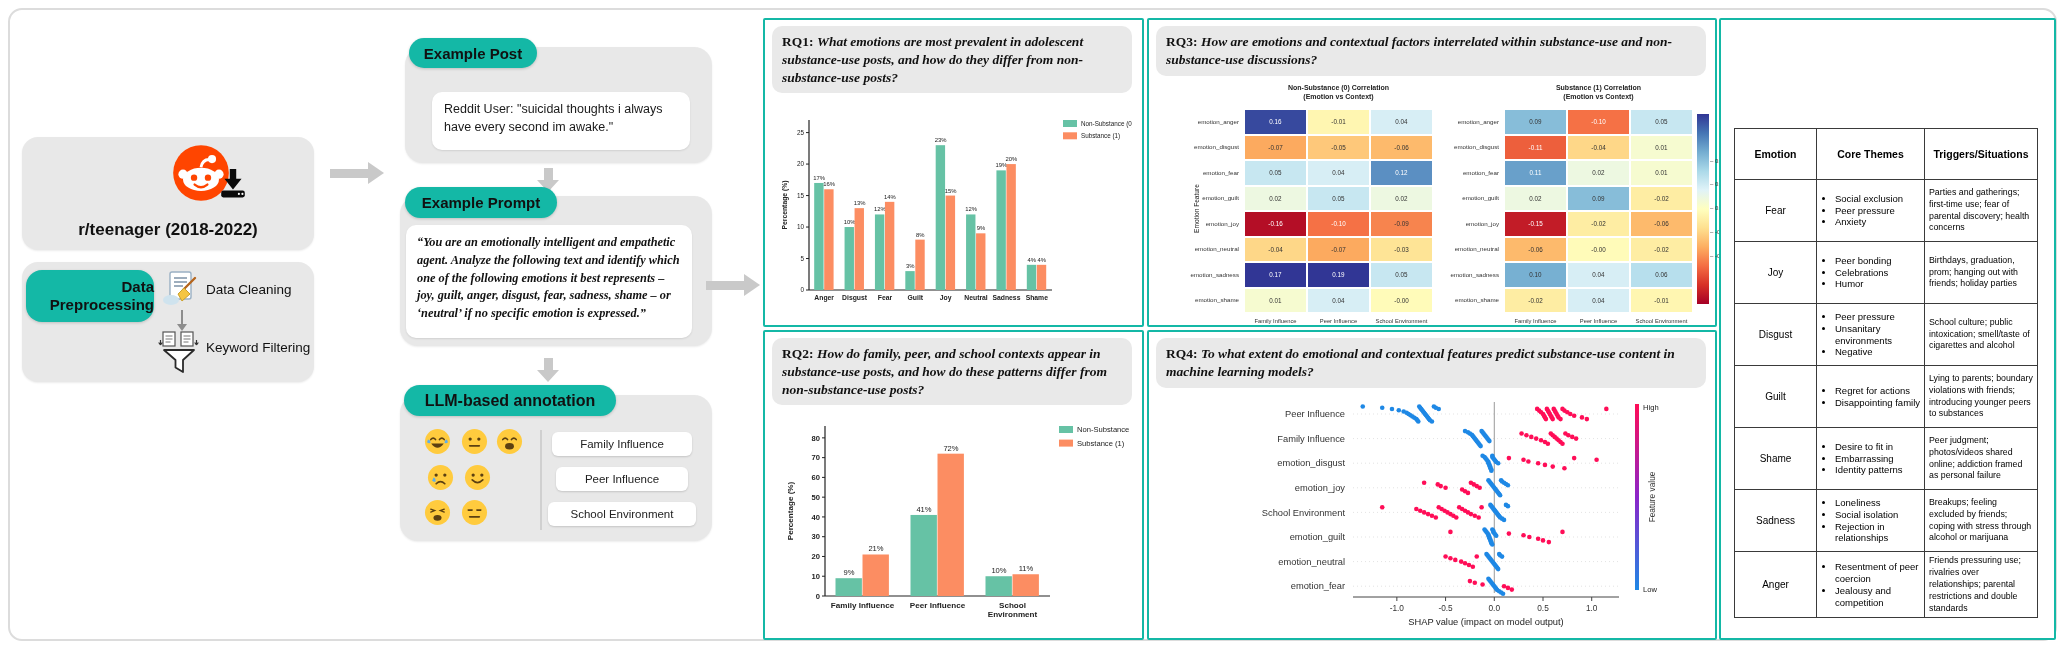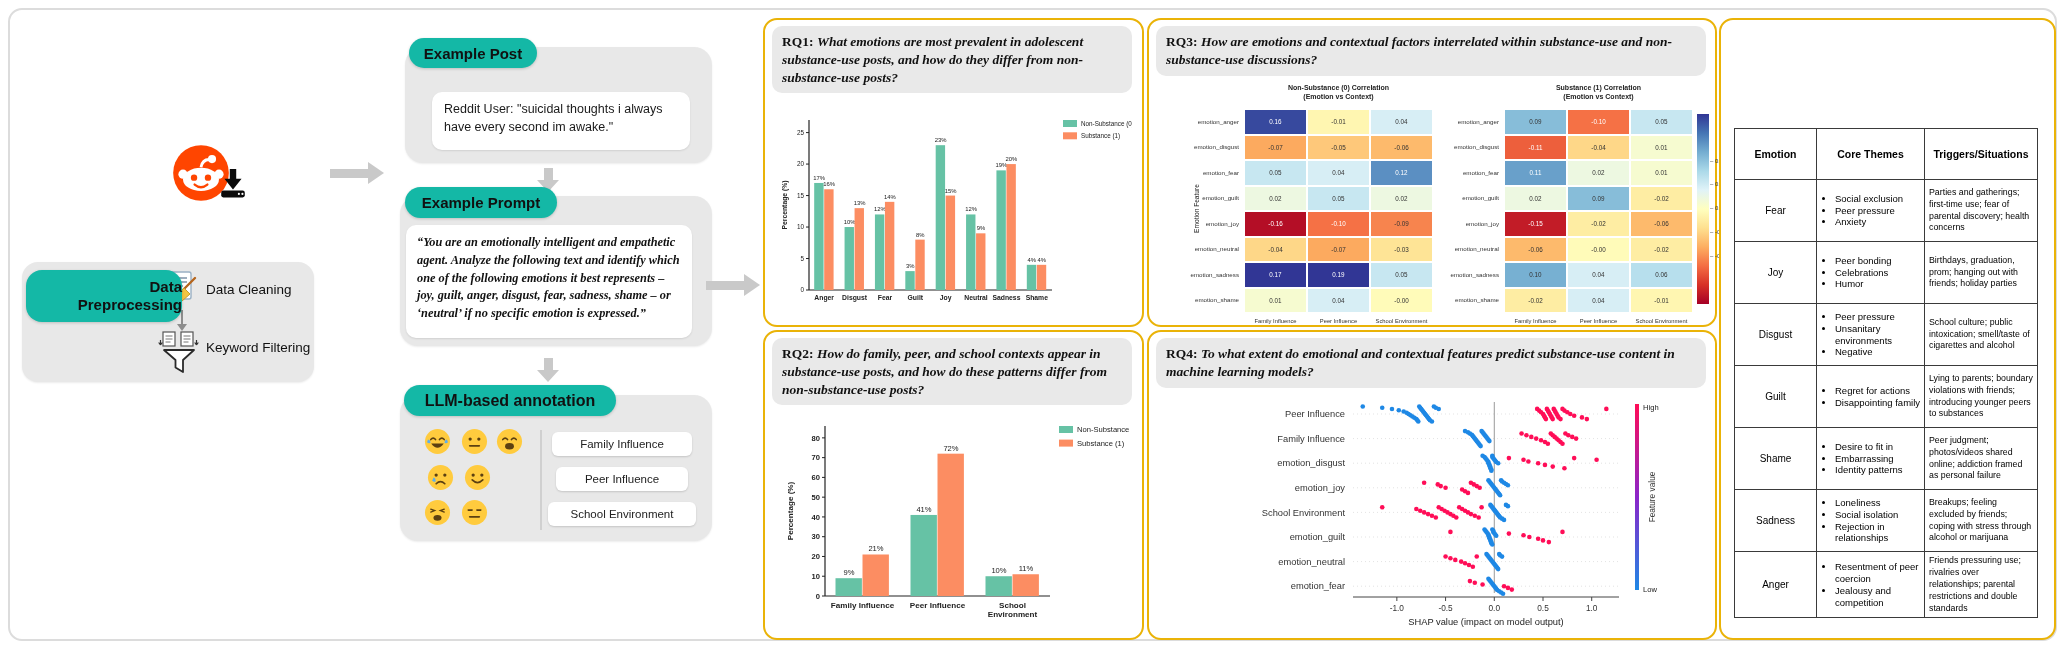--- a/index.html
+++ b/index.html
@@ -7,21 +7,21 @@
   #frame{position:absolute;left:8px;top:8px;right:8px;bottom:8px;border:2px solid #dcdcdc;border-radius:14px;}
   .gbox{position:absolute;background:#e8e8e8;border-radius:16px;box-shadow:0 1px 2px rgba(0,0,0,.08);}
   .pill{position:absolute;background:#14b8a6;border-radius:16px;box-shadow:0 1px 3px rgba(0,0,0,.18);font-weight:bold;color:#111;display:flex;align-items:center;justify-content:center;text-align:right;z-index:3;}
   .wcard{position:absolute;background:#fff;border-radius:10px;box-shadow:0 1px 2px rgba(0,0,0,.10);}
   .arrow-right{position:absolute;display:flex;align-items:center;}
   .arrow-right .shaft{width:38px;height:9px;background:#c9c9c9;}
   .arrow-right .head{width:0;height:0;border-top:11px solid transparent;border-bottom:11px solid transparent;border-left:16px solid #c9c9c9;}
   .arrow-down{position:absolute;display:flex;flex-direction:column;align-items:center;}
   .arrow-down .shaft{width:9px;height:12px;background:#c9c9c9;}
   .arrow-down .head{width:0;height:0;border-left:11px solid transparent;border-right:11px solid transparent;border-top:12px solid #c9c9c9;}
-  .rq-panel{position:absolute;background:#fff;border:2px solid #eab308;border-radius:14px;}
+  .rq-panel{position:absolute;background:#fff;border:2px solid #14b8a6;border-radius:2px;}
   .rq-title{position:absolute;background:#e9e9e9;border-radius:10px;padding:7px 10px;font-family:"Liberation Serif",serif;font-weight:bold;font-size:13.5px;line-height:1.32;color:#111;}
   .rq-title .q{font-style:italic;}
   .ctx-label{position:absolute;background:#fff;border-radius:6px;box-shadow:0 1px 2px rgba(0,0,0,.15);display:flex;align-items:center;justify-content:center;font-size:11.5px;color:#222;}
   .hm-title{position:absolute;font-size:7px;font-weight:bold;text-align:center;line-height:1.25;color:#222;}
   .hm-rowlabel{position:absolute;font-size:6.2px;color:#333;text-align:right;white-space:nowrap;}
   .hm-cell{position:absolute;display:flex;align-items:center;justify-content:center;font-size:6.3px;}
   .hm-collabel{position:absolute;font-size:5.8px;color:#333;text-align:center;white-space:nowrap;}
   .hm-axlabel{position:absolute;font-size:6.6px;color:#222;text-align:center;}
   .vert{transform:rotate(-90deg);transform-origin:center;}
   .emoji{position:absolute;width:27px;height:27px;}
@@ -32,20 +32,23 @@
   td.themes ul{margin:0;padding-left:14px;font-size:9.5px;line-height:1.25;}
   td.trig{font-size:8.8px;line-height:1.35;}
   svg text{font-family:"Liberation Sans",sans-serif;}
 </style>
 </head>
 <body>
 
 <div id="canvas">
   <div id="frame"></div>
 
+  <div class="gbox" style="left:22px;top:137px;width:292px;height:113px;">
+    <div style="position:absolute;left:0;right:0;bottom:10px;text-align:center;font-weight:bold;font-size:17px;color:#111;">r/teenager (2018-2022)</div>
+  </div>
   <span style="position:absolute;left:172px;top:144px;width:58px;height:58px;">
     <svg width="58" height="58" viewBox="0 0 100 100">
       <circle cx="50" cy="50" r="48" fill="#FF4500"></circle>
       <circle cx="19" cy="52" r="8" fill="#fff"></circle>
         <circle cx="81" cy="52" r="8" fill="#fff"></circle>
       <ellipse cx="50" cy="61" rx="31" ry="20" fill="#fff"></ellipse>
       <circle cx="38" cy="58" r="5.5" fill="#FF4500"></circle>
         <circle cx="62" cy="58" r="5.5" fill="#FF4500"></circle>
       <path d="M39 70 q11 9 22 0" stroke="#FF4500" stroke-width="4" fill="none" stroke-linecap="round"></path>
       <path d="M50 40 q3 -15 17 -13" stroke="#fff" stroke-width="5" fill="none"></path>
@@ -55,21 +58,21 @@
   <span style="position:absolute;left:218px;top:168px;">
     <svg width="30" height="30" viewBox="0 0 28 28">
       <path d="M11 1h6v9h5l-8 10-8-10h5z" fill="#0b0b0b"></path>
       <rect x="3" y="21" width="22" height="6.5" rx="2" fill="#0b0b0b"></rect>
       <circle cx="19.5" cy="24.2" r="1" fill="#fff"></circle>
         <circle cx="22.8" cy="24.2" r="1" fill="#fff"></circle>
     </svg>
   </span>
 
   <div class="gbox" style="left:22px;top:262px;width:292px;height:120px;"></div>
-  <div class="pill" style="left:26px;top:270px;width:128px;height:52px;font-size:15px;line-height:1.2;padding-left:28px;">Data Preprocessing</div>
+  <div class="pill" style="left:26px;top:270px;width:128px;height:52px;font-size:15px;line-height:1.2;">Data Preprocessing</div>
   <span style="position:absolute;left:162px;top:270px;">
     <svg width="38" height="38" viewBox="0 0 38 38">
       <rect x="8" y="2" width="21" height="27" rx="2" fill="#fff" stroke="#9ab0c4" stroke-width="1.4"></rect>
       <path d="M12 8h13M12 12h13M12 16h9" stroke="#7d93a8" stroke-width="1.5"></path>
       <path d="M21 20 L33 8" stroke="#b5651d" stroke-width="2.4" stroke-linecap="round"></path>
       <path d="M16 24 l6 -6 6 6 -8 7 z" fill="#f4c542" stroke="#caa02c"></path>
       <ellipse cx="9" cy="30" rx="8" ry="5" fill="#cfe3ee"></ellipse>
     </svg>
   </span>
   <div style="position:absolute;left:206px;top:282px;font-size:13.5px;color:#111;">Data Cleaning</div>

